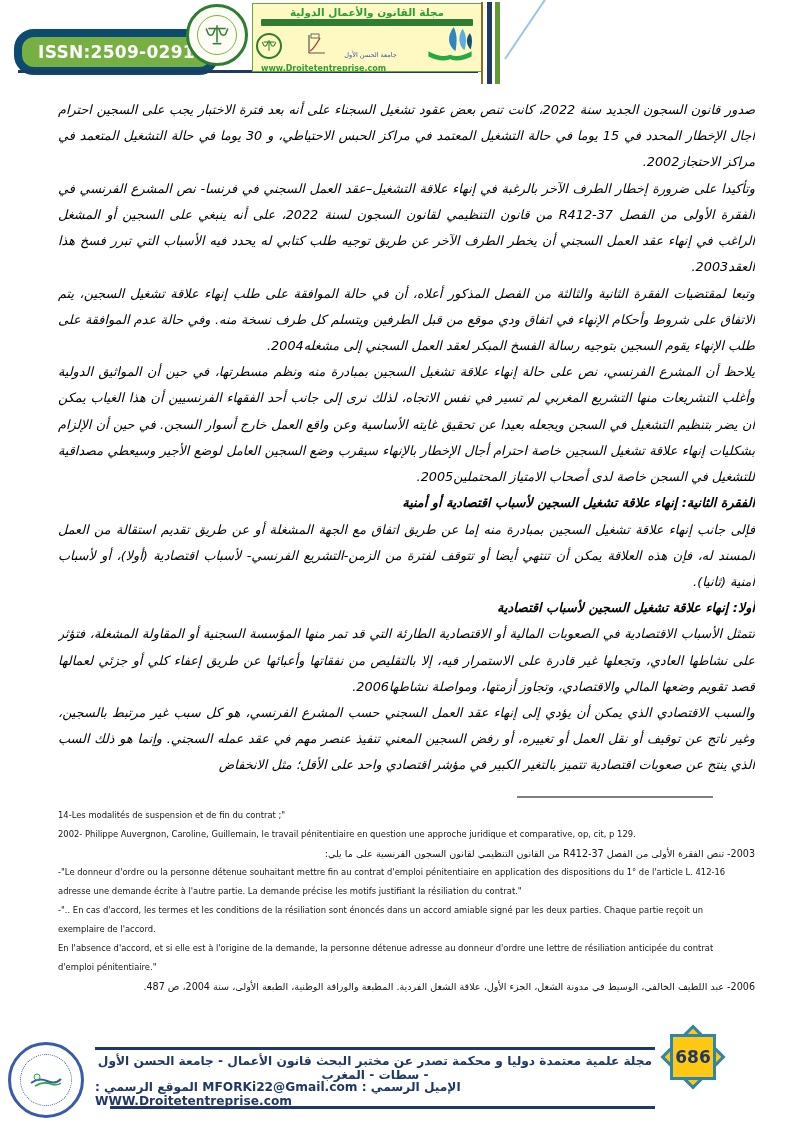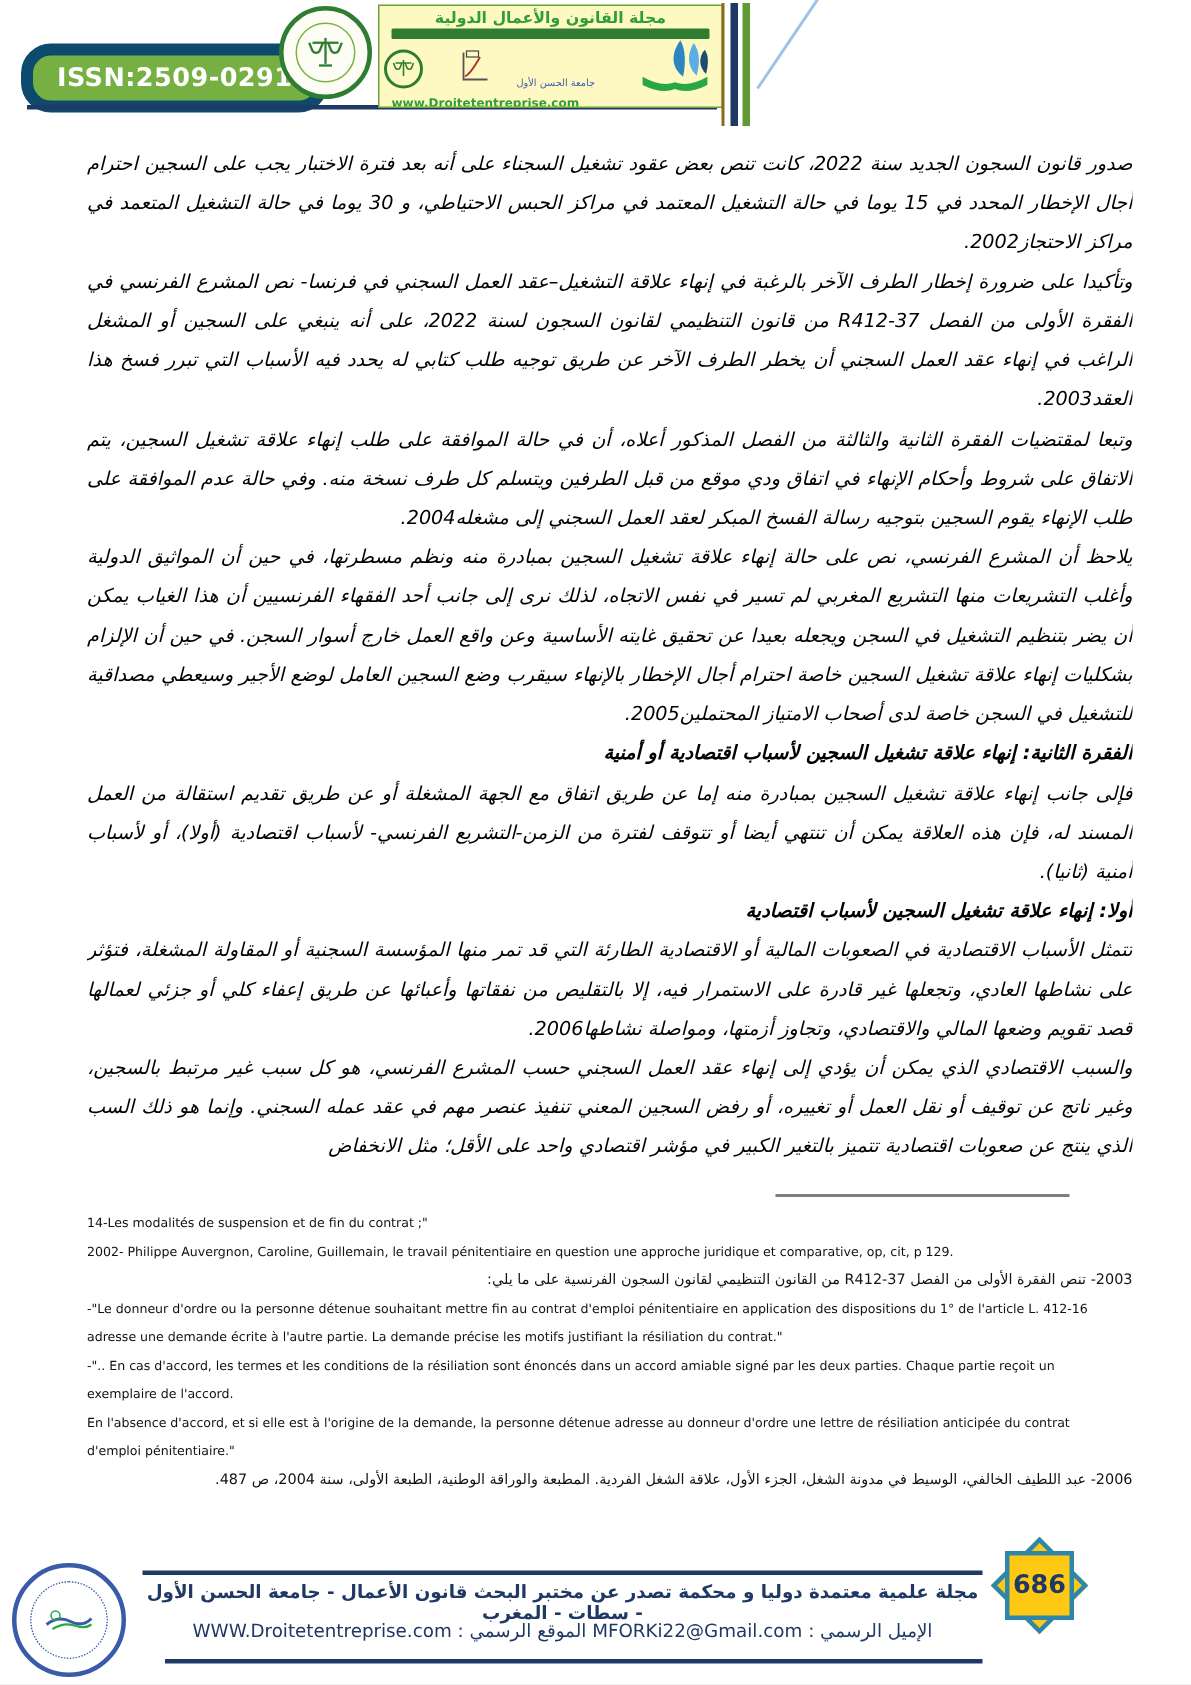--- a/index.html
+++ b/index.html
@@ -55,22 +55,22 @@
   .fn-ltr { direction:ltr; text-align:left;  font-size:8.4px; line-height:19px; }
   .fn-rtl { direction:rtl; text-align:right; font-size:9.6px; line-height:19px; }
   
   .footer-rule-top    { position:absolute; left:95px;  top:1047px; width:560px; height:3px; background:#1f3864; }
   .footer-rule-bottom { position:absolute; left:110px; top:1106px; width:545px; height:3px; background:#1f3864; }
   .footer-line1 {
     position:absolute; left:95px; top:1054px; width:560px; text-align:center;
     direction:rtl; color:#1f3864; font-weight:bold; font-size:12.2px;
   }
   .footer-line2 {
-    position:absolute; left:95px; top:1080px; width:560px; text-align:center;
-    direction:rtl; color:#1f3864; font-weight:normal; font-size:12.2px;
+    position:absolute; left:95px; top:1080px; width:560px; text-align:left;
+    direction:rtl; color:#1f3864; font-weight:bold; font-size:12.2px;
   }
   .badge-star { position:absolute; left:660px; top:1024px; width:66px; height:66px; }
   .badge-star .sq { position:absolute; inset:10px; background:#ffc913; border:3px solid #2e86ab; }
   .badge-star .s2 { transform:rotate(45deg); }
   .badge-num {
     position:absolute; inset:0; display:flex; align-items:center; justify-content:center;
     color:#1f3864; font-weight:bold; font-size:17px;
   }
   .corner-seal {
     position:absolute; left:8px; top:1042px; width:76px; height:76px; border-radius:50%;

